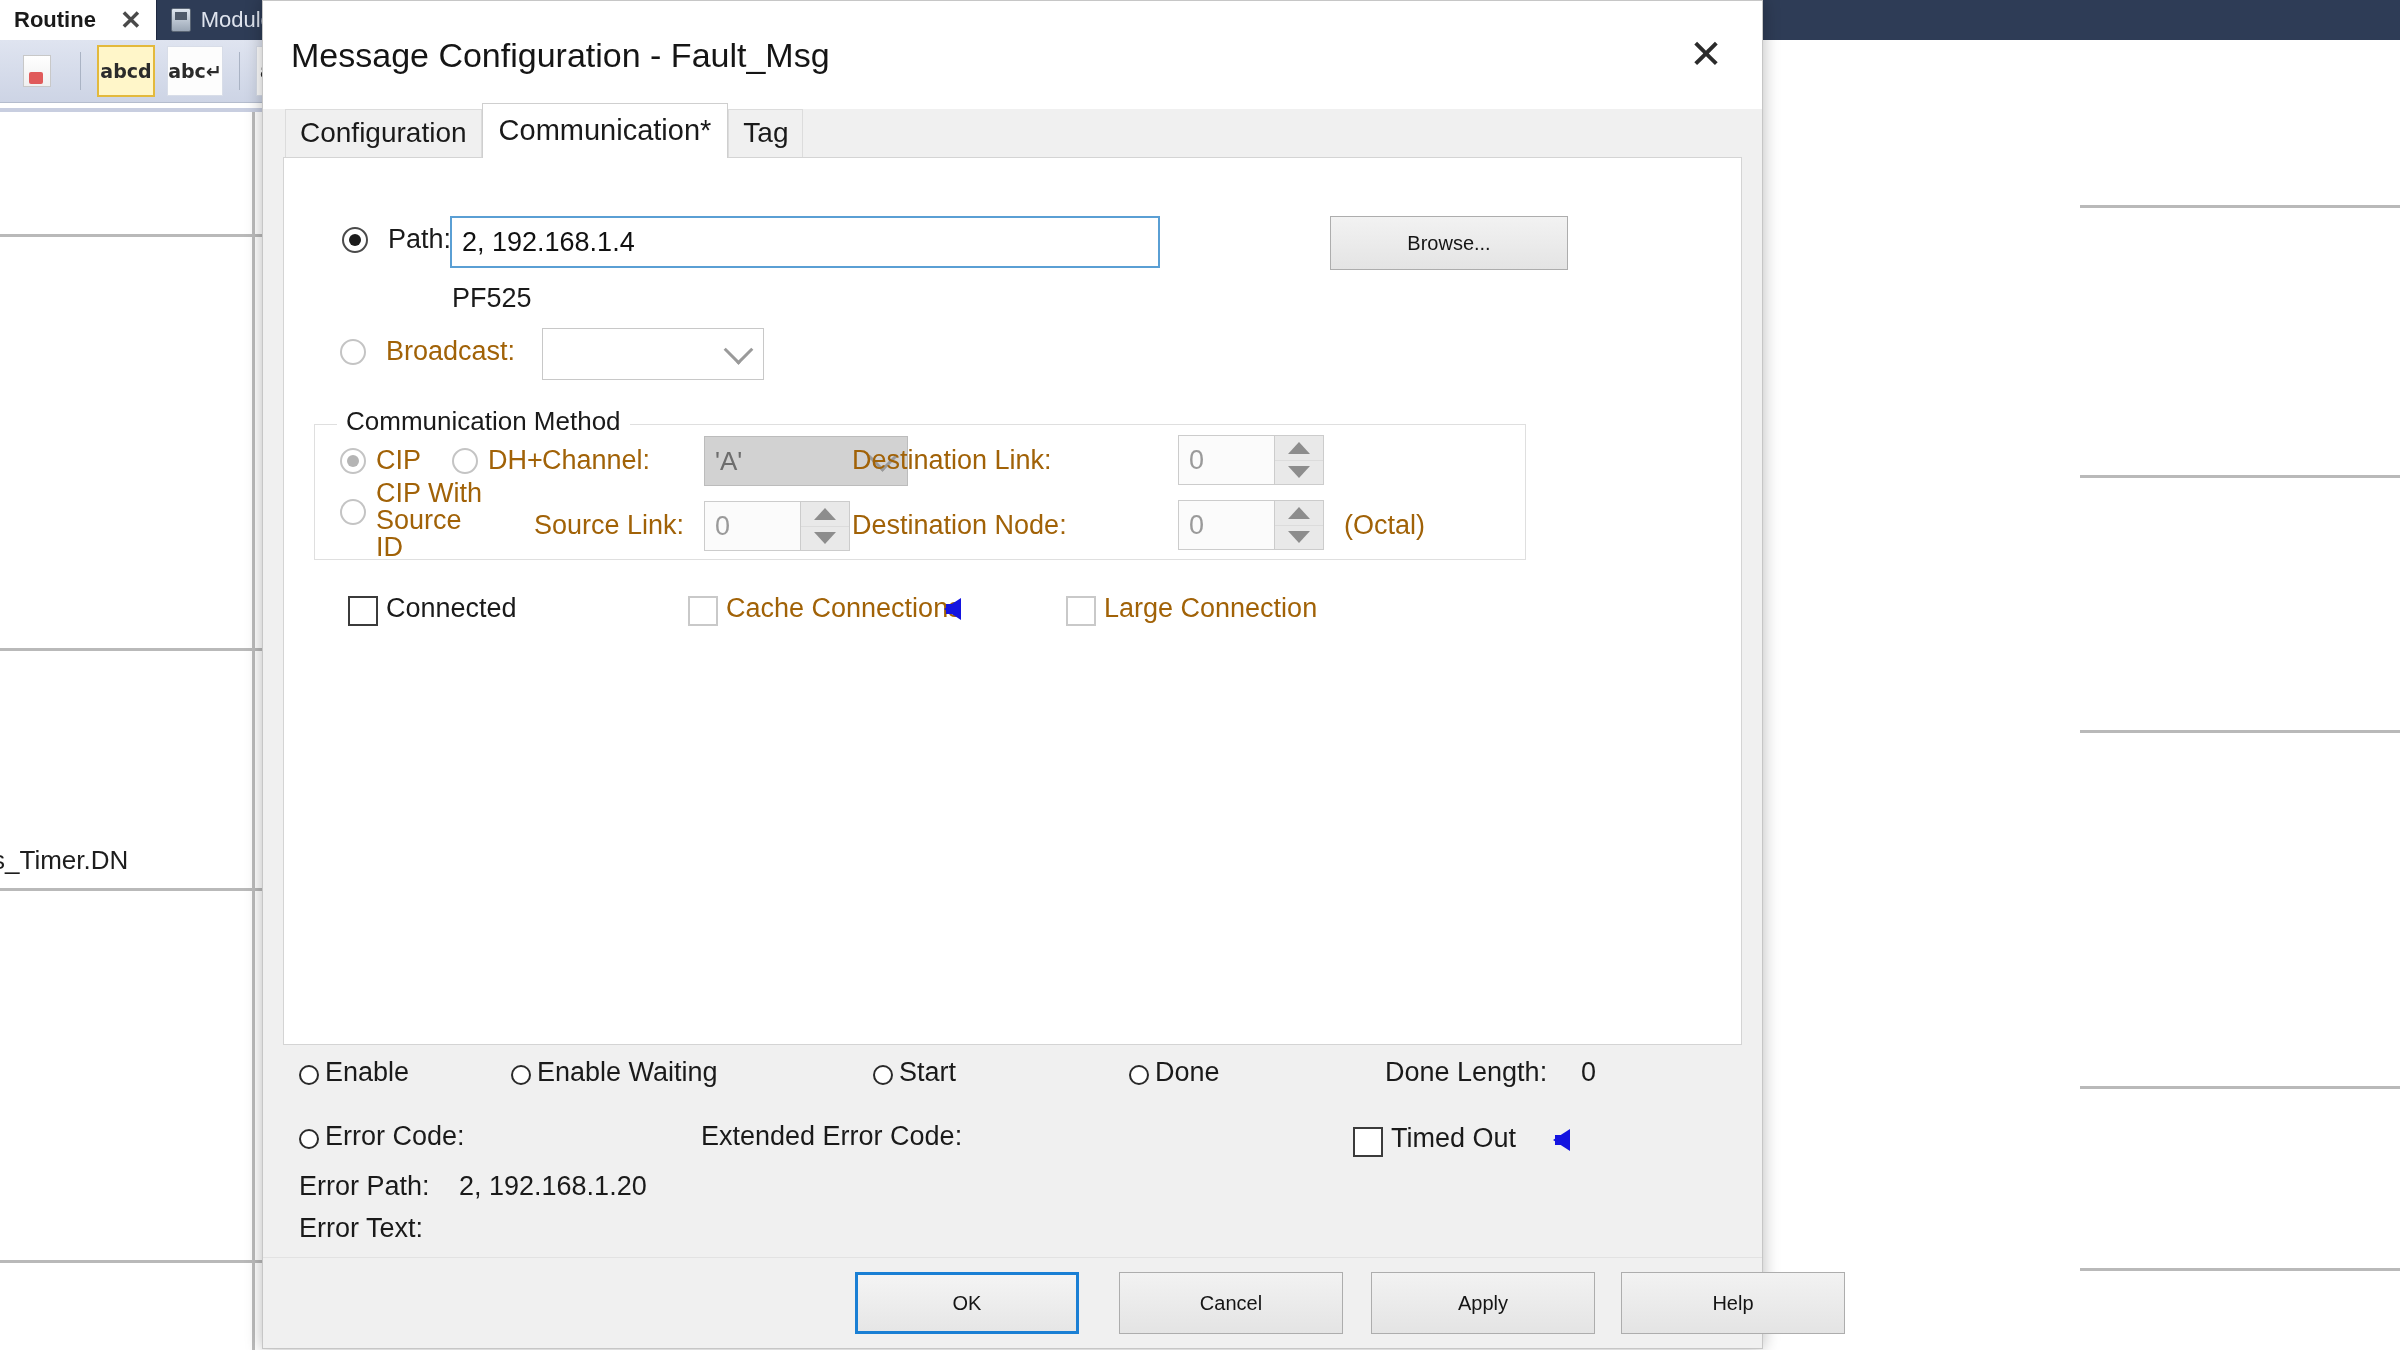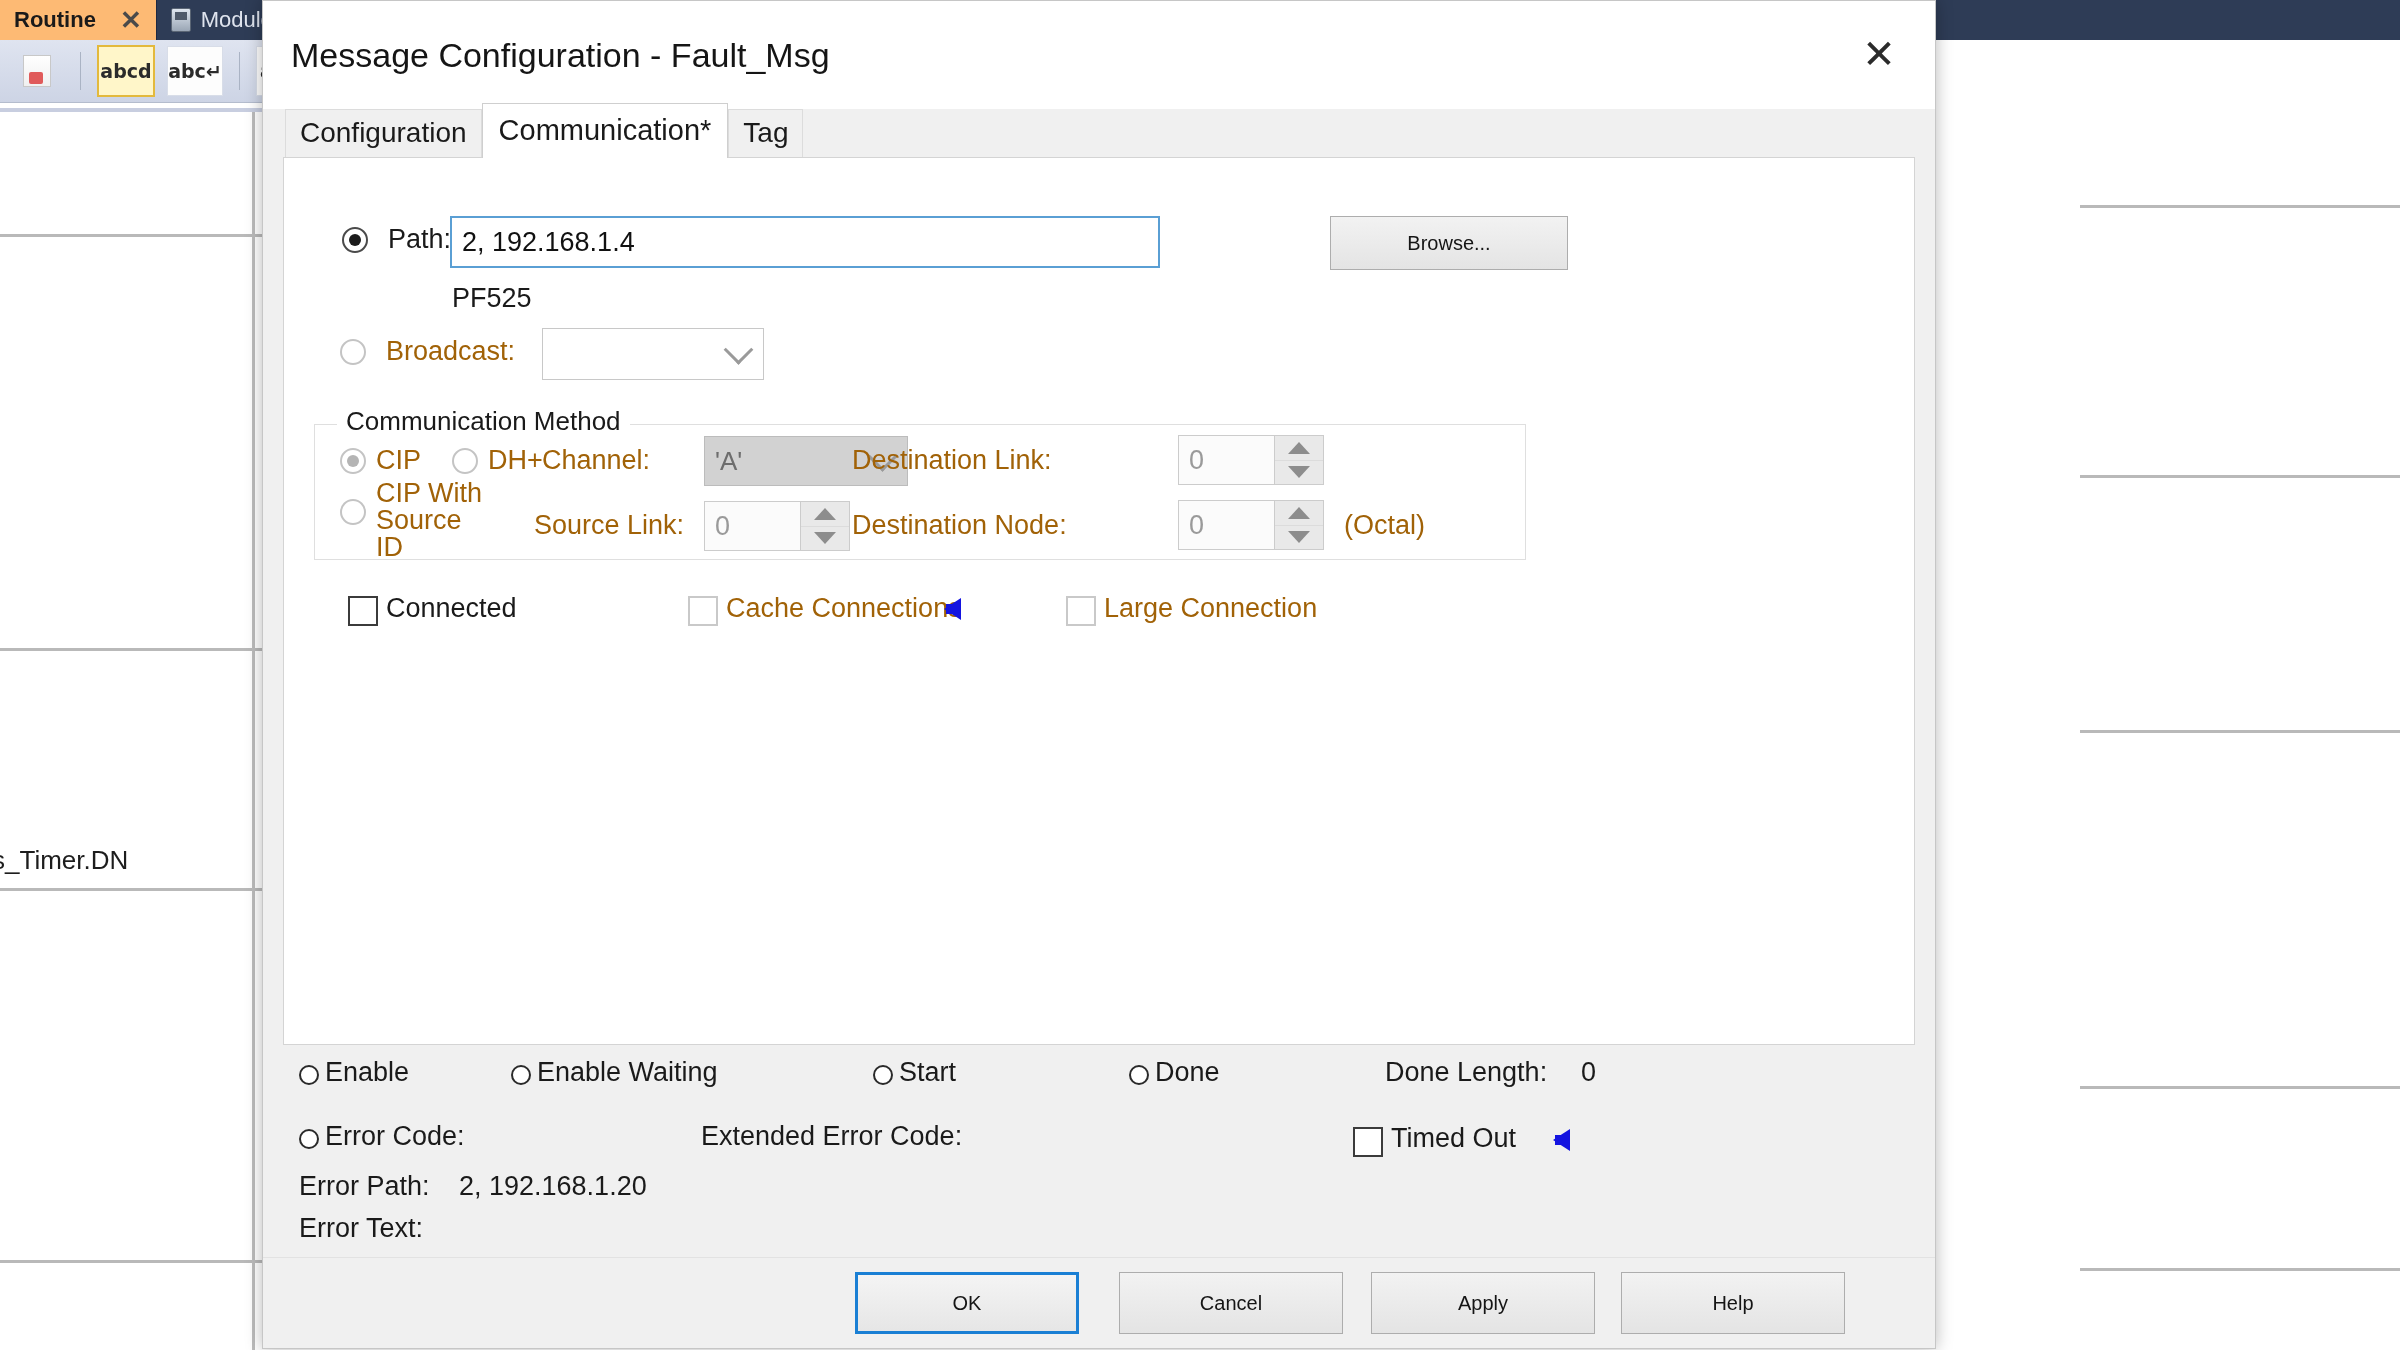--- a/index.html
+++ b/index.html
@@ -33,21 +33,21 @@
     display: flex;
     align-items: center;
     gap: 10px;
     padding: 0 14px;
     font-size: 22px;
     color: #dfe4ee;
     white-space: nowrap;
     border-right: 1px solid #1e2840;
   }
   .tab-item.active-yellow {
-    background: #fdba74;
+    background: #ffffff;
     color: #1a1a1a;
     font-weight: bold;
   }
   .tab-close {
     font-size: 26px;
     color: #4a4a4a;
     margin-left: 14px;
     line-height: 1;
   }
   .tab-ico {
@@ -135,21 +135,21 @@
   .vert-divider {
     position: absolute;
     width: 3px;
     background: #bcbcbc;
   }
 
   
   #dialog {
     position: absolute;
     left: 262px; top: 0px;
-    width: 1674px; height: 1349px;
+    width: 1501px; height: 1349px;
     background: #f0f0f0;
     border: 1px solid #c6c6c6;
     box-shadow: 0 0 16px rgba(0,0,0,0.28);
     box-sizing: border-box;
   }
 
   .dlg-titlebar {
     position: relative;
     height: 108px;
     background: #ffffff;

